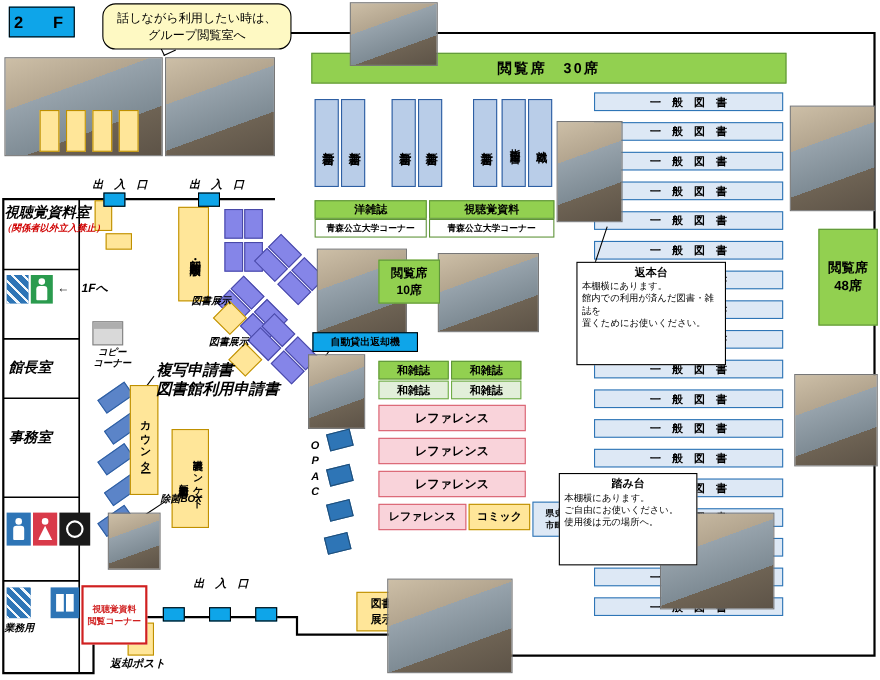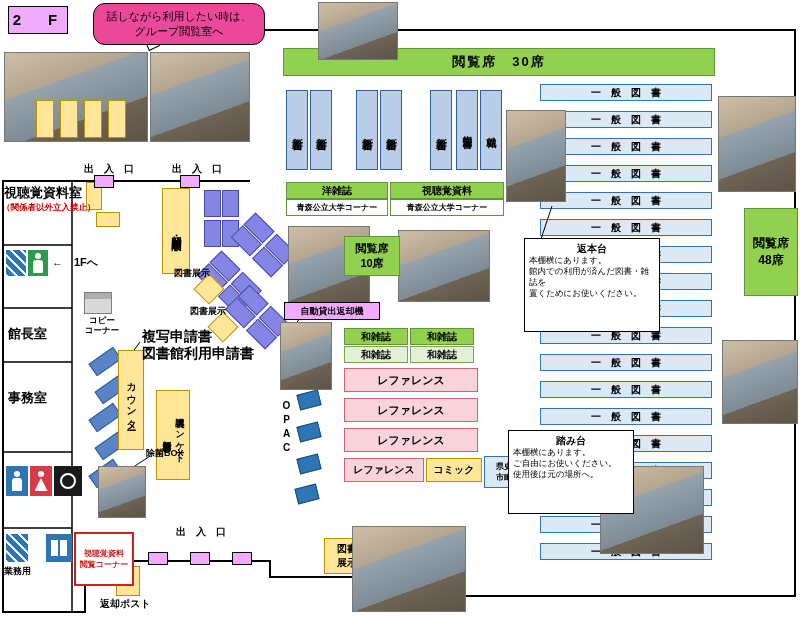--- a/index.html
+++ b/index.html
@@ -8,37 +8,37 @@
   .abs{position:absolute;}
   .b{font-weight:700;}
   .pre{white-space:pre-line;}
   .ctr{display:flex;align-items:center;justify-content:center;text-align:center;}
   .photo{background:linear-gradient(160deg,#cdbfa7 0%,#b3a58f 34%,#97a3ac 34%,#7e8b94 68%,#6e6354 68%,#5d5347 100%);
          border:1px solid #777;z-index:2;}
   .gbox{background:#92d050;border:1px solid #60953a;font-weight:700;z-index:3;}
   .bluecol{background:#b9cde8;border:1.5px solid #2e5fa3;z-index:3;}
   .vtext{writing-mode:vertical-rl;text-orientation:upright;letter-spacing:1px;}
   .ybox{background:#ffe699;border:1.2px solid #bf9000;z-index:3;}
-  .whitebox{background:#f0abfc;border:1px solid #000;z-index:4;}
+  .whitebox{background:#0ea5e9;border:1px solid #000;z-index:4;}
   .pinkbox{background:#f9d3da;border:1.5px solid #d9606e;font-weight:700;z-index:3;}
-  .lbl{font-weight:700;z-index:5;line-height:1.2;}
+  .lbl{font-weight:700;z-index:5;line-height:1.2;font-style:italic;}
   .callout{background:#fff;border:1px solid #000;padding:3px 4px;font-size:8.5px;line-height:1.3;z-index:6;}
   .row-general{position:absolute;left:0;width:172px;height:17px;background:#dde8f5;border:1.2px solid #2e75b6;
                display:flex;align-items:center;justify-content:center;font-size:10px;font-weight:700;box-sizing:border-box;}
   .cluster{position:absolute;width:36px;height:58px;z-index:2;}
   .tcell{position:absolute;width:15px;height:25px;background:#8585e8;border:1px solid #4949a8;}
   .diam{transform:rotate(-45deg);}
   .monitor{position:absolute;width:20px;height:14px;background:#2e75b6;border:1px solid #1f4e79;transform:rotate(-14deg);z-index:3;}
   .desk{position:absolute;width:28px;height:13px;background:#5b84c8;border:1px solid #2e5fa3;transform:rotate(-35deg);z-index:2;}
   .icnbox{display:flex;flex-direction:column;align-items:center;justify-content:center;z-index:3;}
   .head{width:6px;height:6px;border-radius:50%;background:#fff;margin-bottom:1px;}
   .bodym{width:10px;height:13px;background:#fff;border-radius:3px 3px 1px 1px;}
   .bodyf{width:13px;height:13px;background:#fff;clip-path:polygon(50% 0,100% 100%,0 100%);}
   .stairs{background:#2e75b6 repeating-linear-gradient(45deg,rgba(255,255,255,.95) 0 2px,transparent 2px 7px);}
-  .bubble{background:#ec4899;border:1px solid #000;border-radius:12px;z-index:6;}
+  .bubble{background:#fef9c3;border:1px solid #000;border-radius:12px;z-index:6;}
   .tail{width:11px;height:11px;background:#fff;border-right:1px solid #000;border-bottom:1px solid #000;
         transform:rotate(65deg);z-index:5;}
 </style>
 </head>
 <body>
 
 <div class="map">
 
   <svg class="abs" style="left:0;top:0;z-index:1;" width="800" height="618" viewBox="0 0 800 618">
     <path d="M250,30 H795 V596 H464" fill="none" stroke="#000" stroke-width="2"></path>

